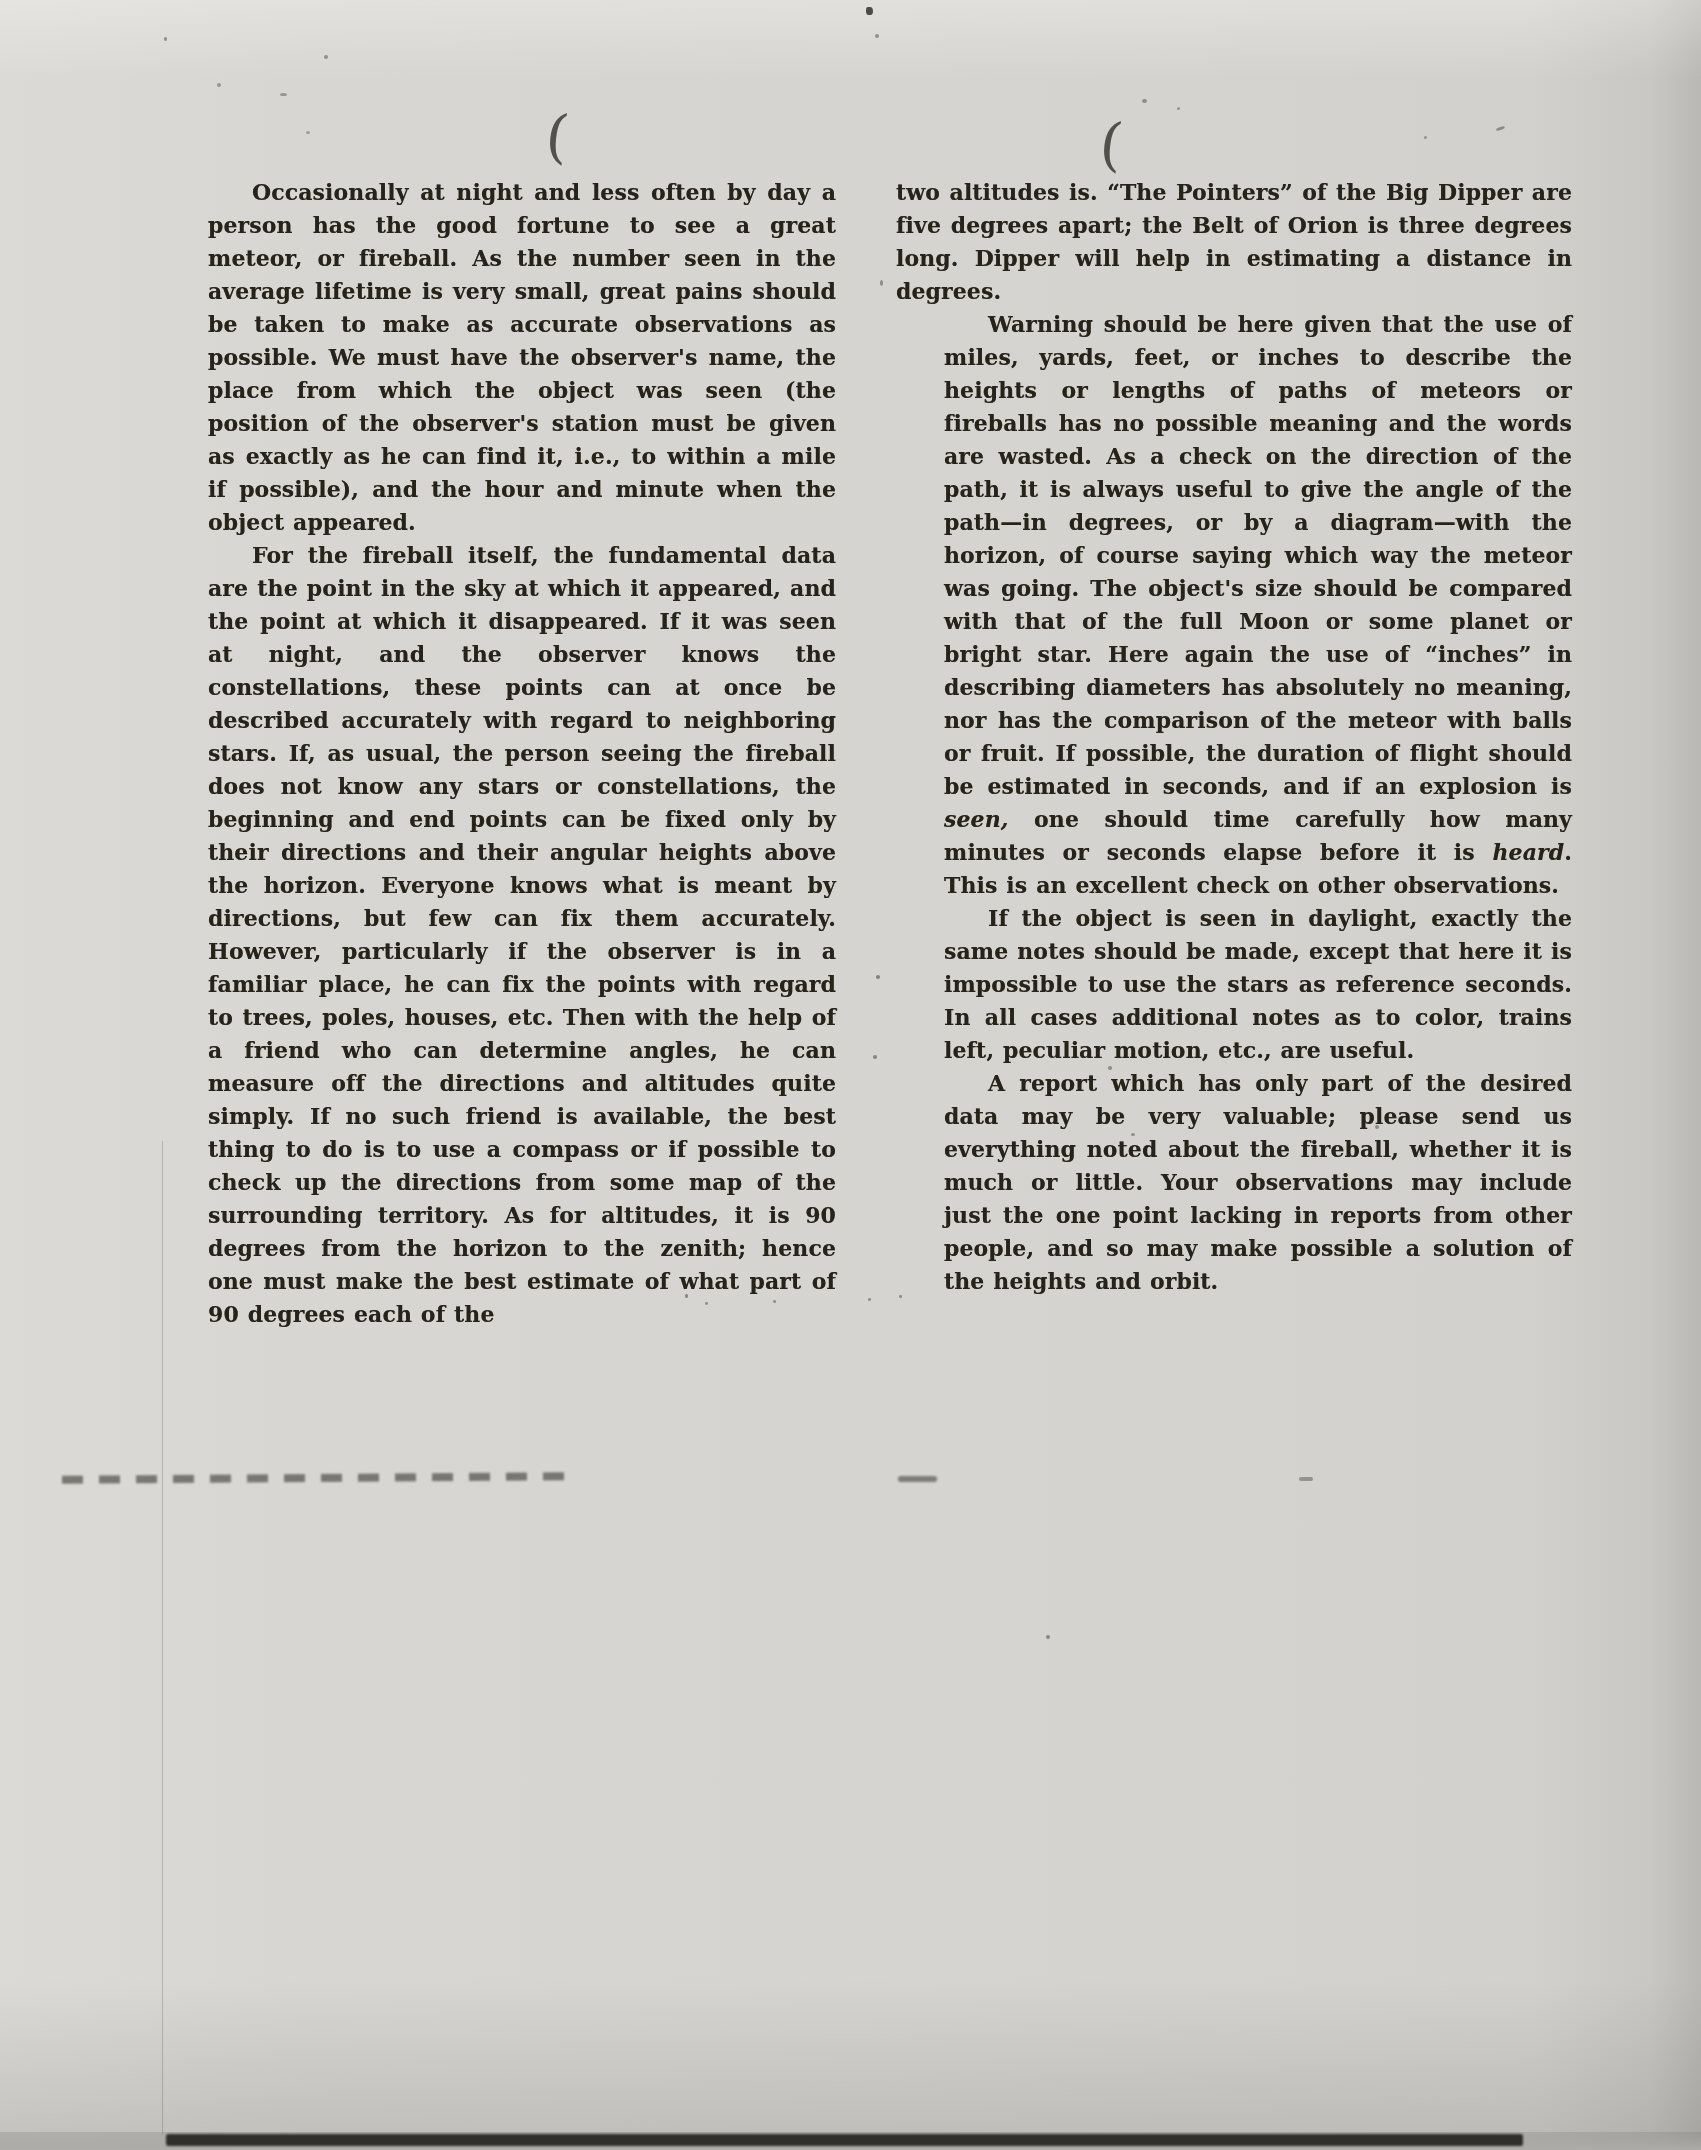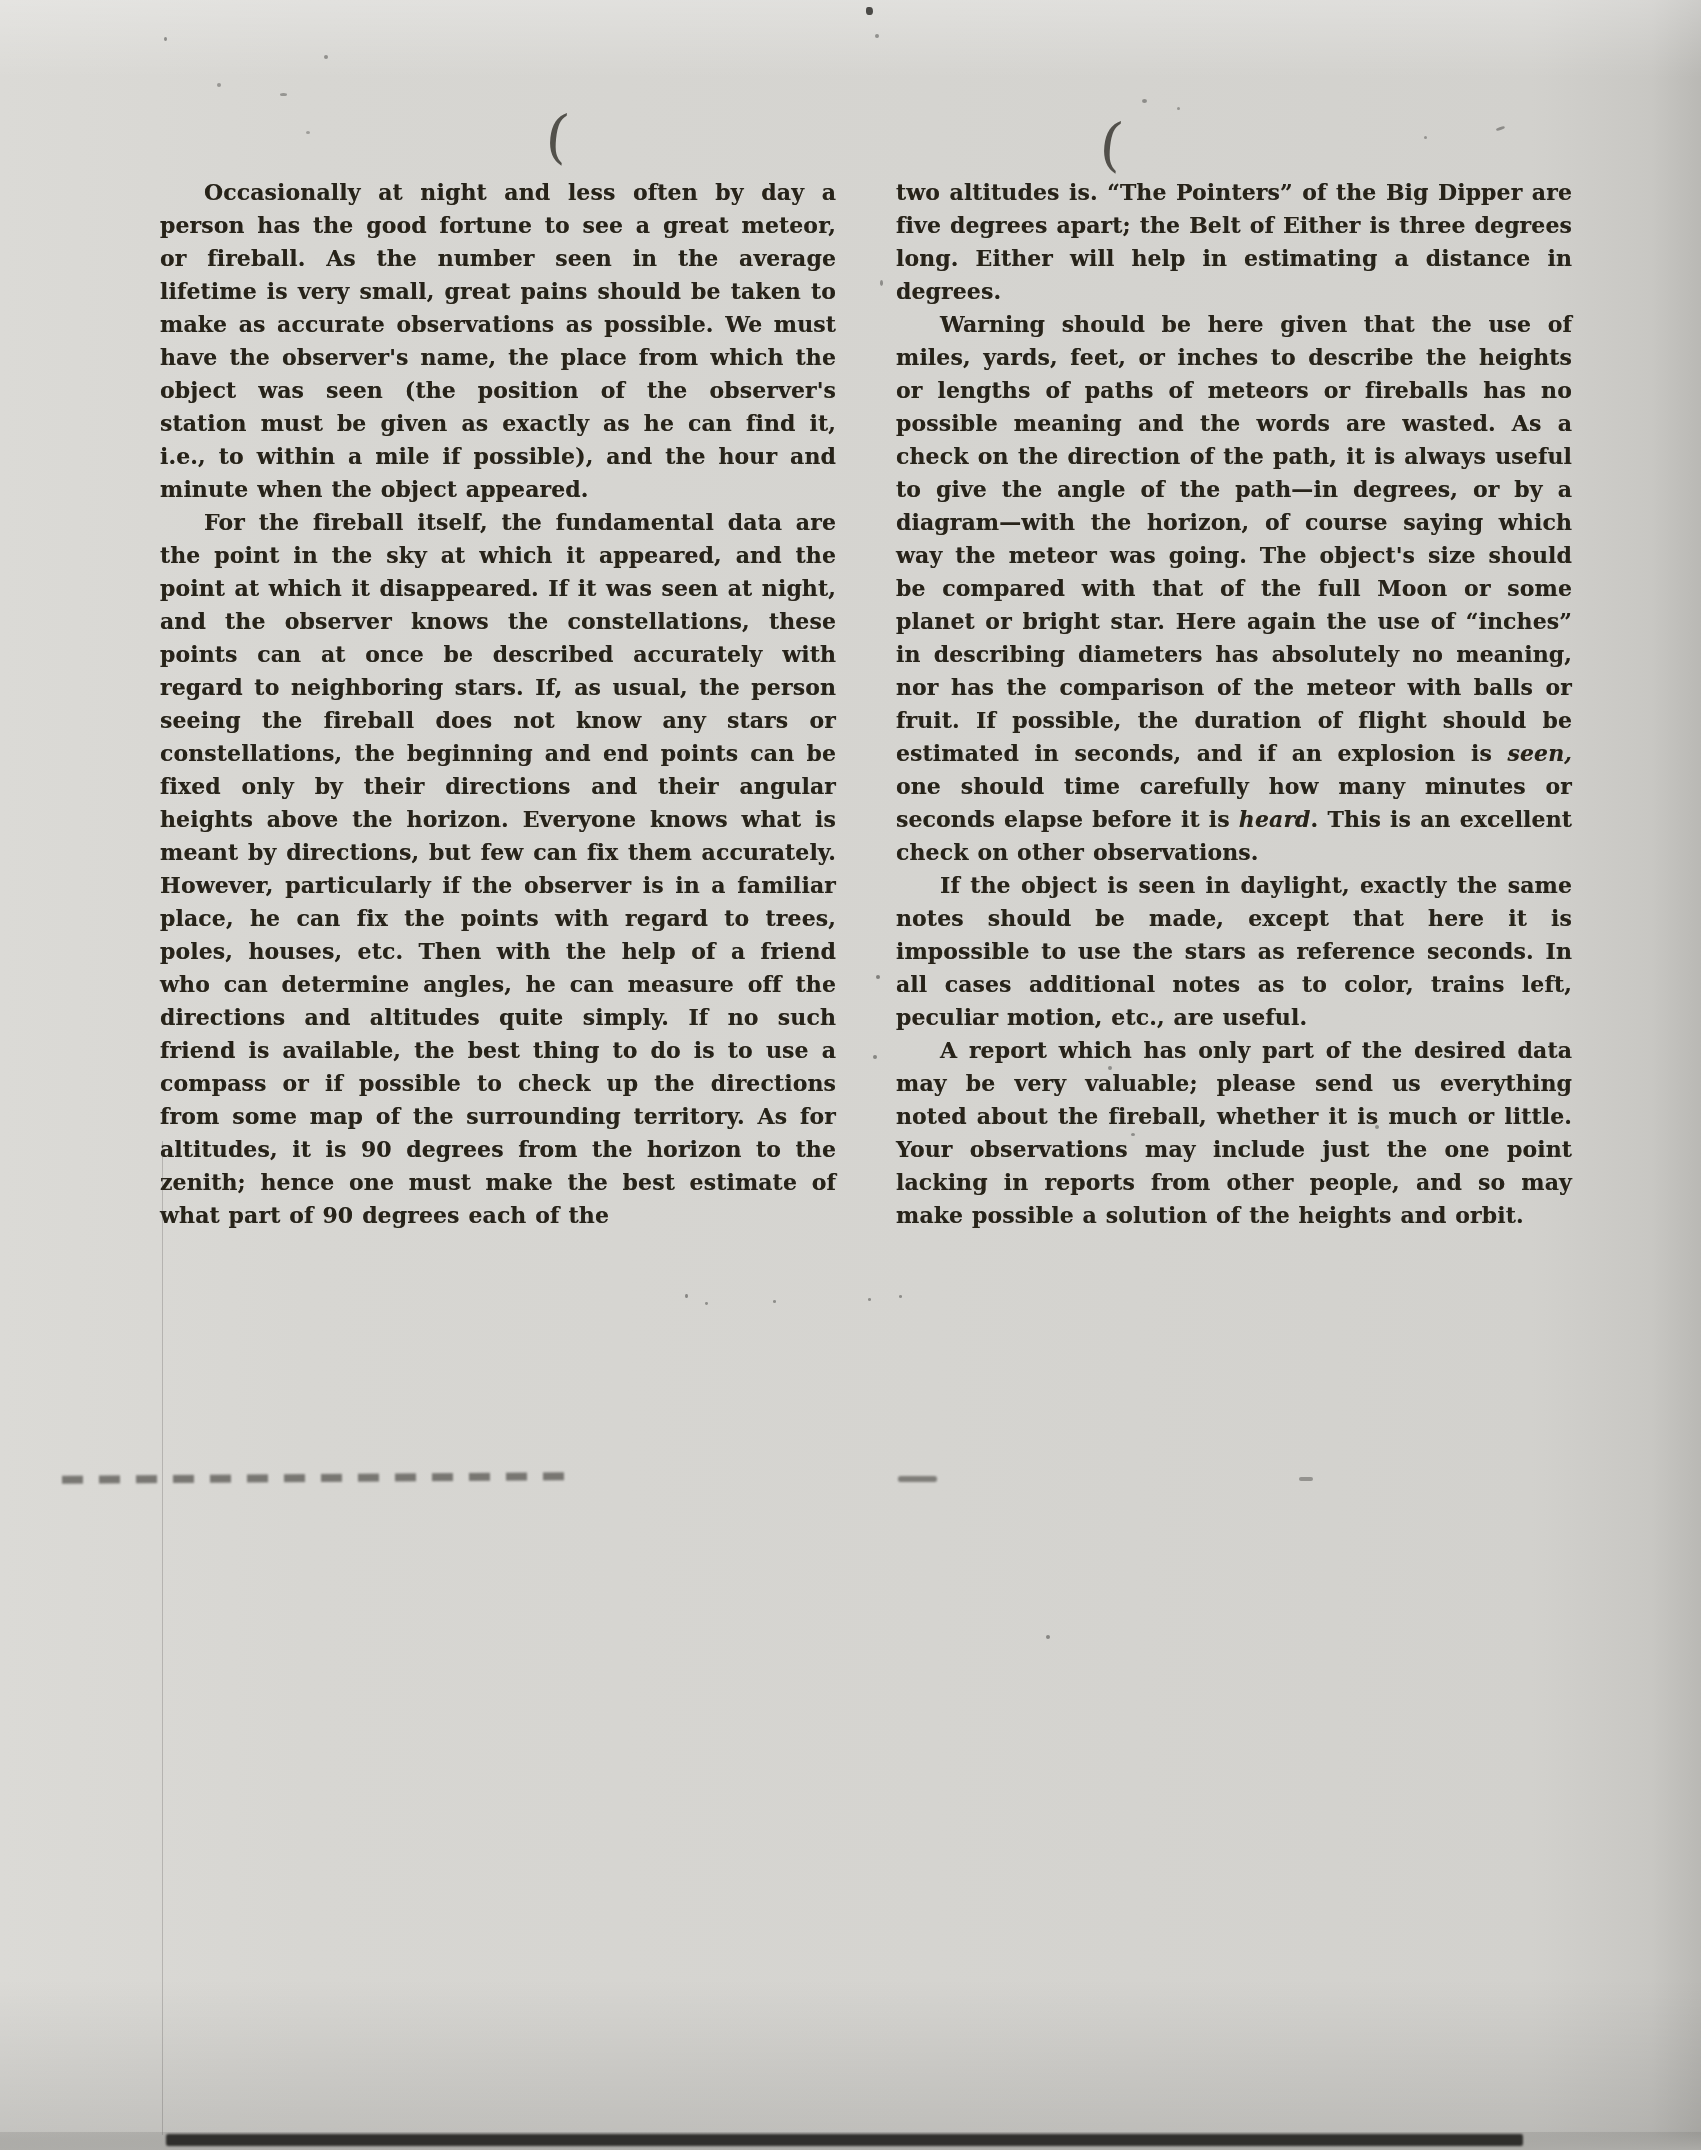--- a/index.html
+++ b/index.html
@@ -29,21 +29,21 @@
     font-family: "DejaVu Serif", serif;
     font-weight: bold;
     font-size: 22px;
     line-height: 33px;
     color: #272319;
     text-align: justify;
     word-spacing: 1.1px;
     letter-spacing: 0.1px;
     text-shadow: 0 0 0.6px rgba(35,32,26,0.45);
   }
-  .para.indent { text-indent: 44px; }
+  .para.indent { text-indent: 44px; margin-left: 48px; }
   .italic { font-style: italic; }
 
   .curve-mark {
     position: absolute;
     font-family: "DejaVu Serif", serif;
     font-size: 58px;
     font-weight: normal;
     color: #3c3a34;
     transform: rotate(6deg);
     opacity: 0.85;
@@ -102,21 +102,21 @@
 <div class="page">
 
   <div class="curve-mark left">(</div>
   <div class="curve-mark right">(</div>
 
   <div class="col col-left">
       <p class="para indent"><span>Occasionally at night and less often by day a person has the good fortune to see a great meteor, or fireball. As the number seen in the average lifetime is very small, great pains should be taken to make as accurate observations as possible. We must have the observer's name, the place from which the object was seen (the position of the observer's station must be given as exactly as he can find it, i.e., to within a mile if possible), and the hour and minute when the object appeared.</span></p>
       <p class="para indent"><span>For the fireball itself, the fundamental data are the point in the sky at which it appeared, and the point at which it disappeared. If it was seen at night, and the observer knows the constellations, these points can at once be described accurately with regard to neighboring stars. If, as usual, the person seeing the fireball does not know any stars or constellations, the beginning and end points can be fixed only by their directions and their angular heights above the horizon. Everyone knows what is meant by directions, but few can fix them accurately. However, particularly if the observer is in a familiar place, he can fix the points with regard to trees, poles, houses, etc. Then with the help of a friend who can determine angles, he can measure off the directions and altitudes quite simply. If no such friend is available, the best thing to do is to use a compass or if possible to check up the directions from some map of the surrounding territory. As for altitudes, it is 90 degrees from the horizon to the zenith; hence one must make the best estimate of what part of 90 degrees each of the</span></p>
     </div>
   <div class="col col-right">
-      <p class="para"><span>two altitudes is. “The Pointers” of the Big Dipper are five degrees apart; the Belt of Either is three degrees long. Either will help in estimating a distance in degrees.</span></p>
+      <p class="para"><span>two altitudes is. “The Pointers” of the Big Dipper are five degrees apart; the Belt of Orion is three degrees long. Dipper will help in estimating a distance in degrees.</span></p>
       <p class="para indent"><span>Warning should be here given that the use of miles, yards, feet, or inches to describe the heights or lengths of paths of meteors or fireballs has no possible meaning and the words are wasted. As a check on the direction of the path, it is always useful to give the angle of the path—in degrees, or by a diagram—with the horizon, of course saying which way the meteor was going. The object's size should be compared with that of the full Moon or some planet or bright star. Here again the use of “inches” in describing diameters has absolutely no meaning, nor has the comparison of the meteor with balls or fruit. If possible, the duration of flight should be estimated in seconds, and if an explosion is </span><span class="italic">seen,</span><span> one should time carefully how many minutes or seconds elapse before it is </span><span class="italic">heard</span><span>. This is an excellent check on other observations.</span></p>
       <p class="para indent"><span>If the object is seen in daylight, exactly the same notes should be made, except that here it is impossible to use the stars as reference seconds. In all cases additional notes as to color, trains left, peculiar motion, etc., are useful.</span></p>
       <p class="para indent"><span>A report which has only part of the desired data may be very valuable; please send us everything noted about the fireball, whether it is much or little. Your observations may include just the one point lacking in reports from other people, and so may make possible a solution of the heights and orbit.</span></p>
     </div>
 
   <div class="fold-line"></div>
   <div class="smudge"></div>
   <div class="smudge-small"></div>
   <div class="bottom-edge-strip"></div>
   <div class="bottom-dark-bar"></div>

